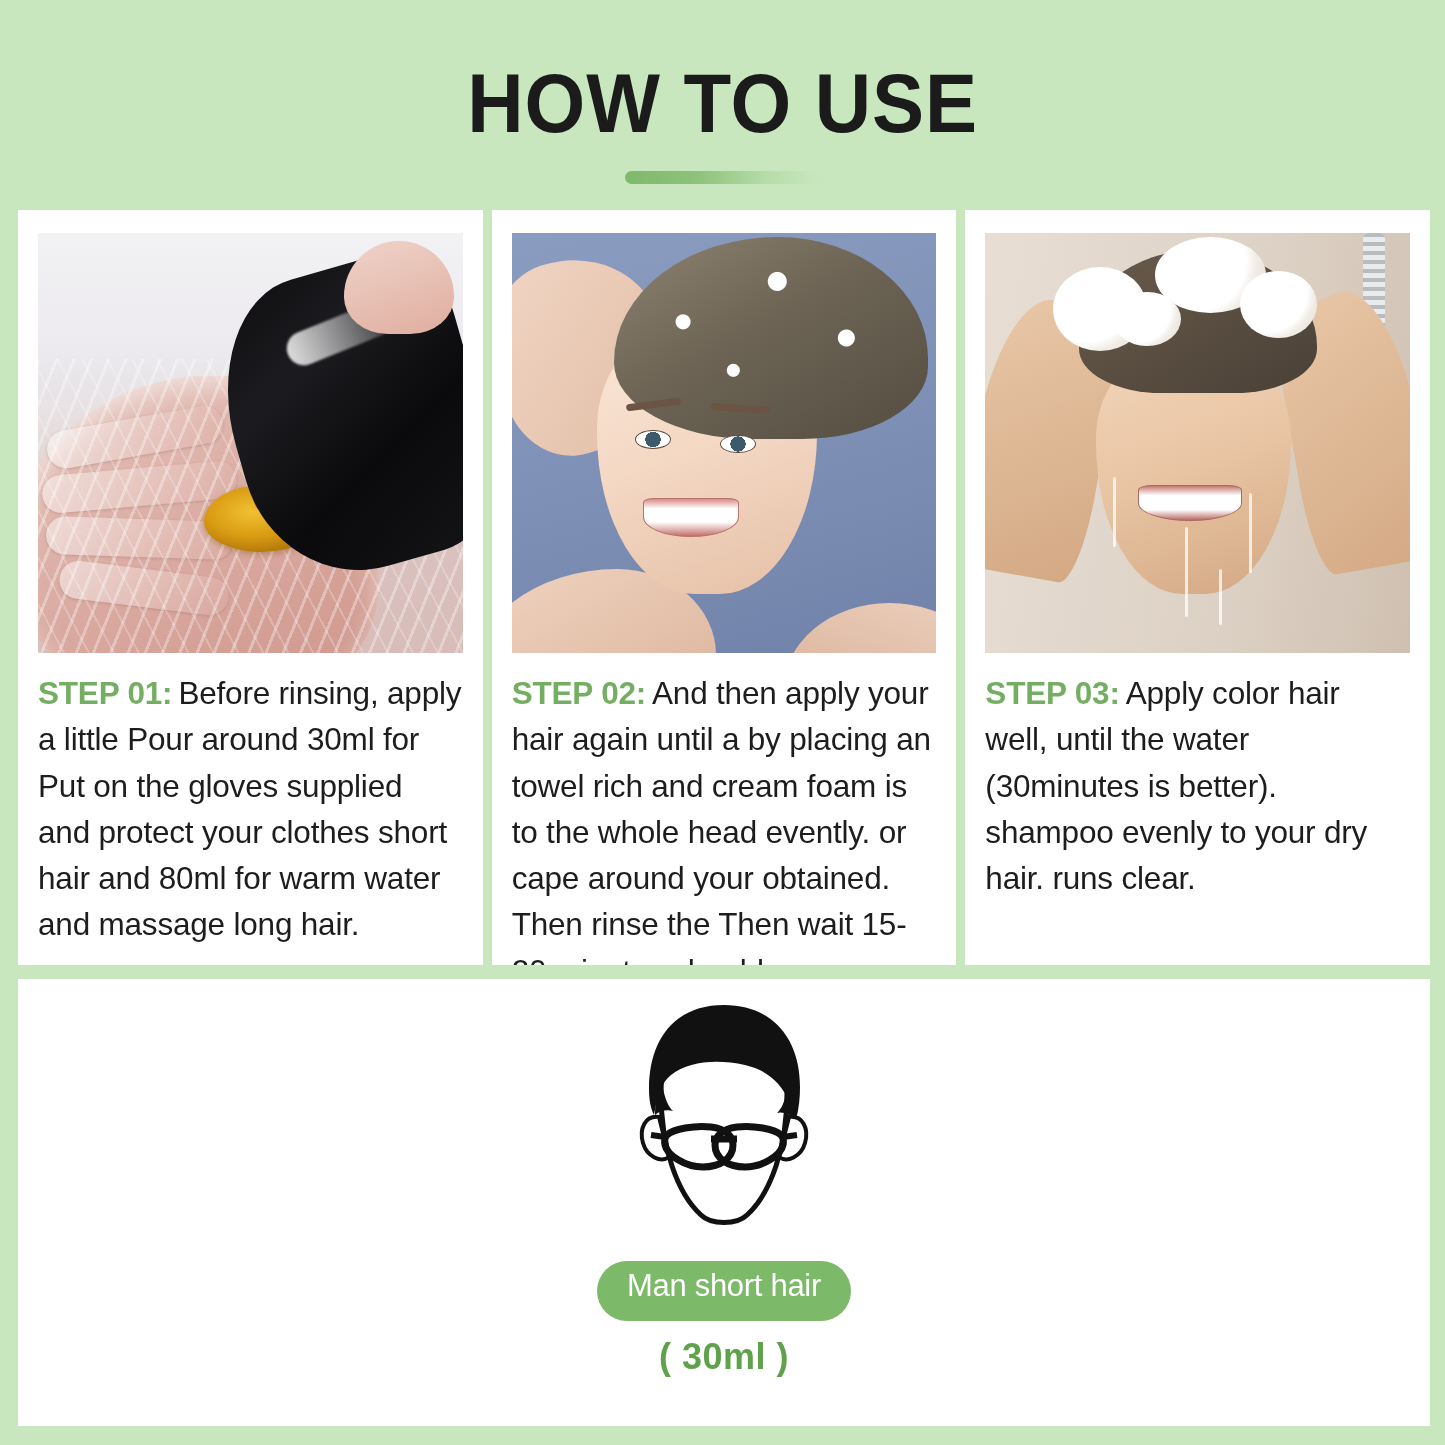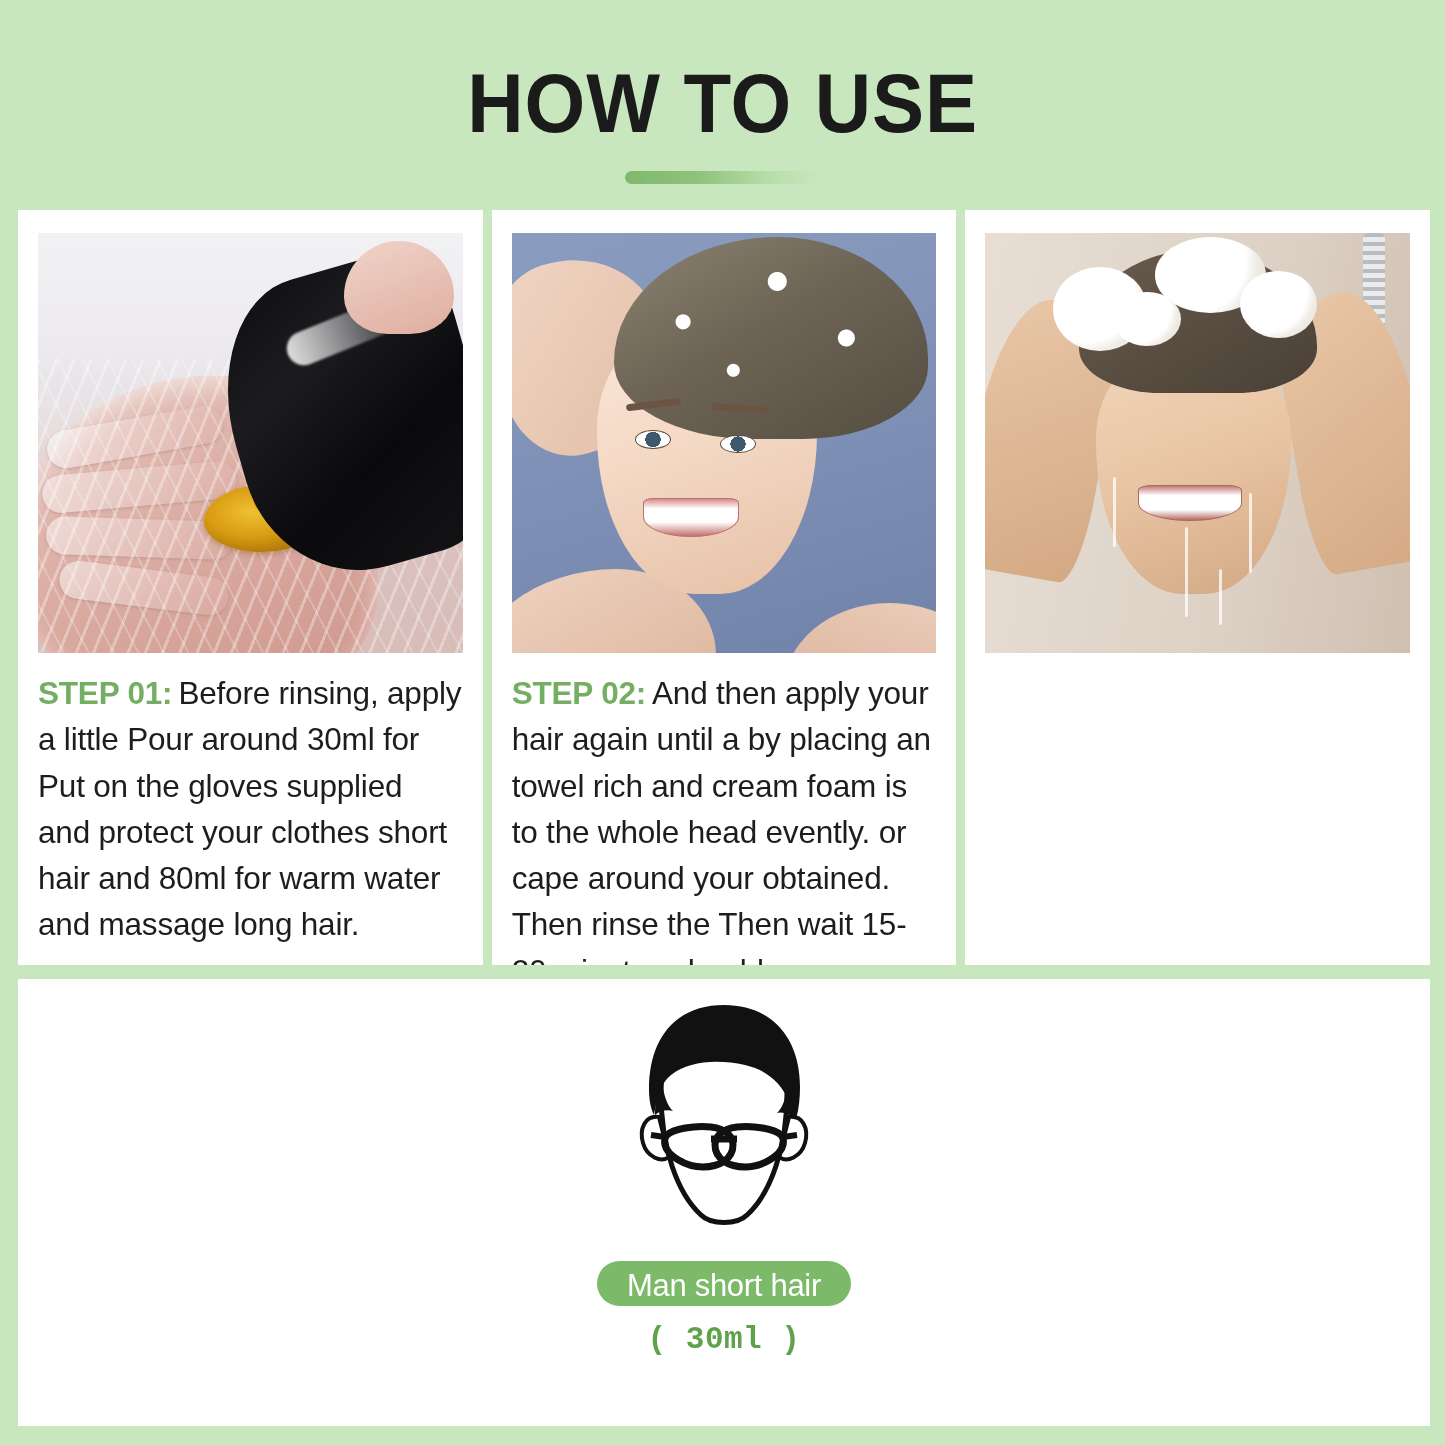--- a/index.html
+++ b/index.html
@@ -267,34 +267,33 @@
     height: 258px;
     position: relative;
   }
   .hair-figure svg { width: 100%; height: 100%; display: block; }
   .hair-pill {
     margin-top: 6px;
     background: #7cb969;
     color: #ffffff;
     font-size: 31px;
     font-weight: 400;
-    padding: 9px 30px 5px 30px;
+    padding: 9px 30px 20px 30px;
     border-radius: 30px;
     letter-spacing: -0.3px;
     white-space: nowrap;
     line-height: 1;
   }
   .hair-volume {
     margin-top: 18px;
     color: #5fa24b;
-    font-size: 31px;
+    font-size: 36px;
     font-weight: 700;
     letter-spacing: 0.5px;
     line-height: 1;
-    font-family: Liberation Mono, monospace;
   }
 </style>
 </head>
 <body>
 
 <div class="title-wrap">
   <div class="page-title">HOW TO USE</div>
   <div class="title-rule"></div>
 </div>
 
@@ -349,20 +348,23 @@
       <div class="sh-foam f1"></div>
       <div class="sh-foam f2"></div>
       <div class="sh-foam f3"></div>
       <div class="sh-foam f4"></div>
       <div class="sh-smile"></div>
       <div class="sh-drop d1"></div>
       <div class="sh-drop d2"></div>
       <div class="sh-drop d3"></div>
       <div class="sh-drop d4"></div>
     </div>
+    <div class="step-text">
+      <span class="step-label">STEP 03:</span><span>Apply color hair well, until the water (30minutes is better). shampoo evenly to your dry hair. runs clear.</span>
+    </div>
   </div>
 </div>
 
 <div class="hair-panel">
 
   <div class="hair-col">
     <div class="hair-figure">
       <svg viewBox="0 0 250 258" xmlns="http://www.w3.org/2000/svg">
         <path d="M60 120 C46 118 40 132 44 146 C48 160 62 166 70 160 Z" fill="#fff" stroke="#111" stroke-width="4"></path>
         <path d="M190 120 C204 118 210 132 206 146 C202 160 188 166 180 160 Z" fill="#fff" stroke="#111" stroke-width="4"></path>

